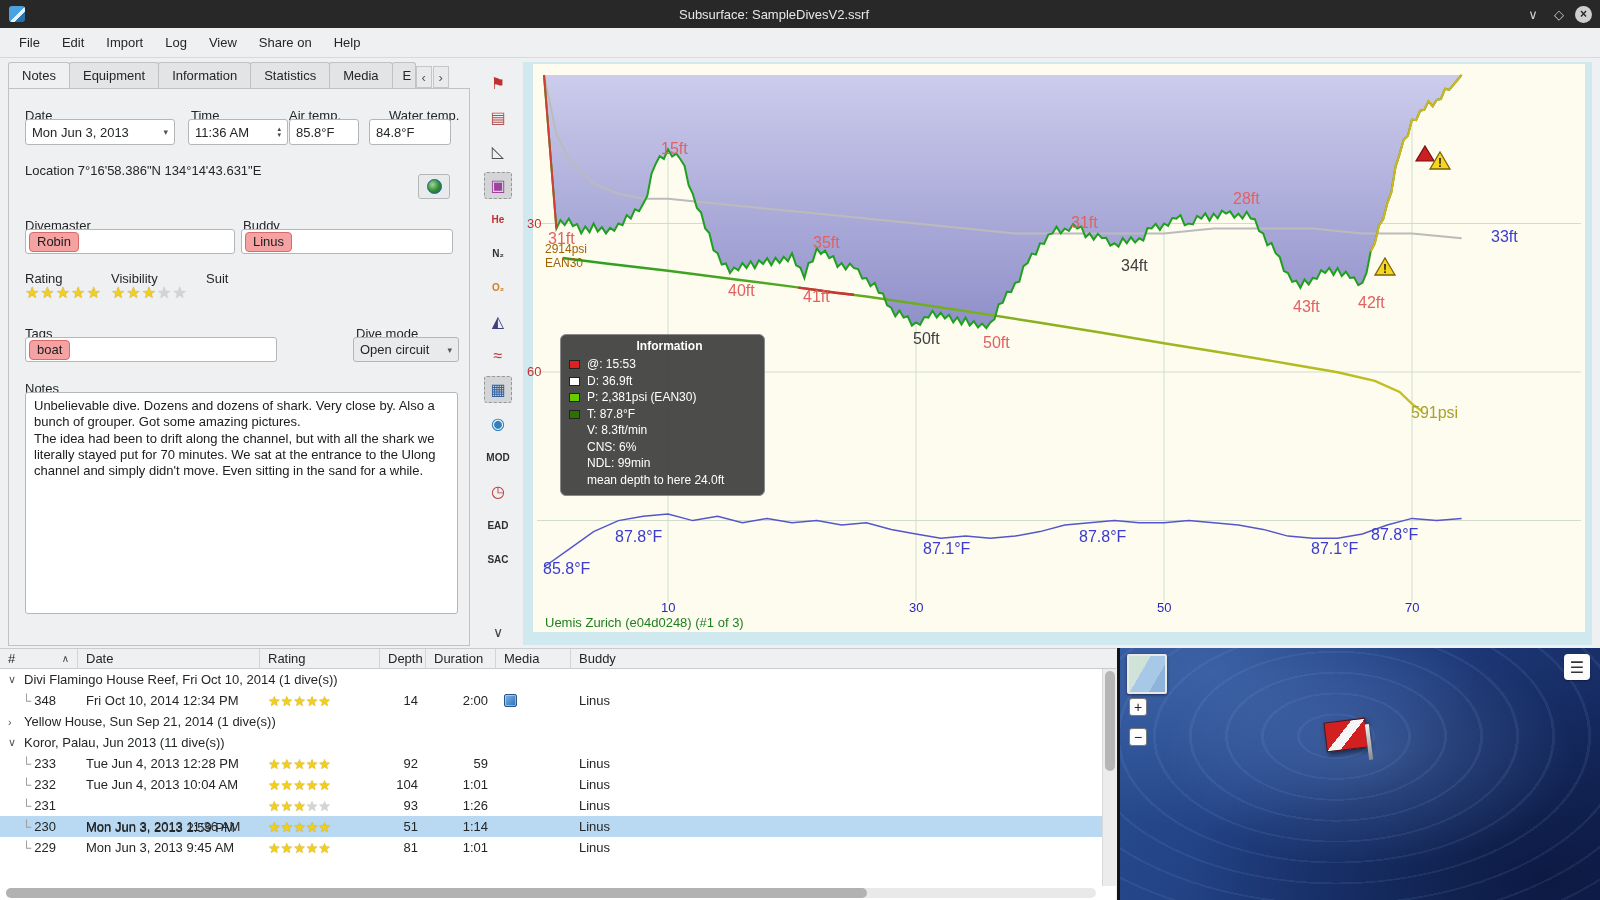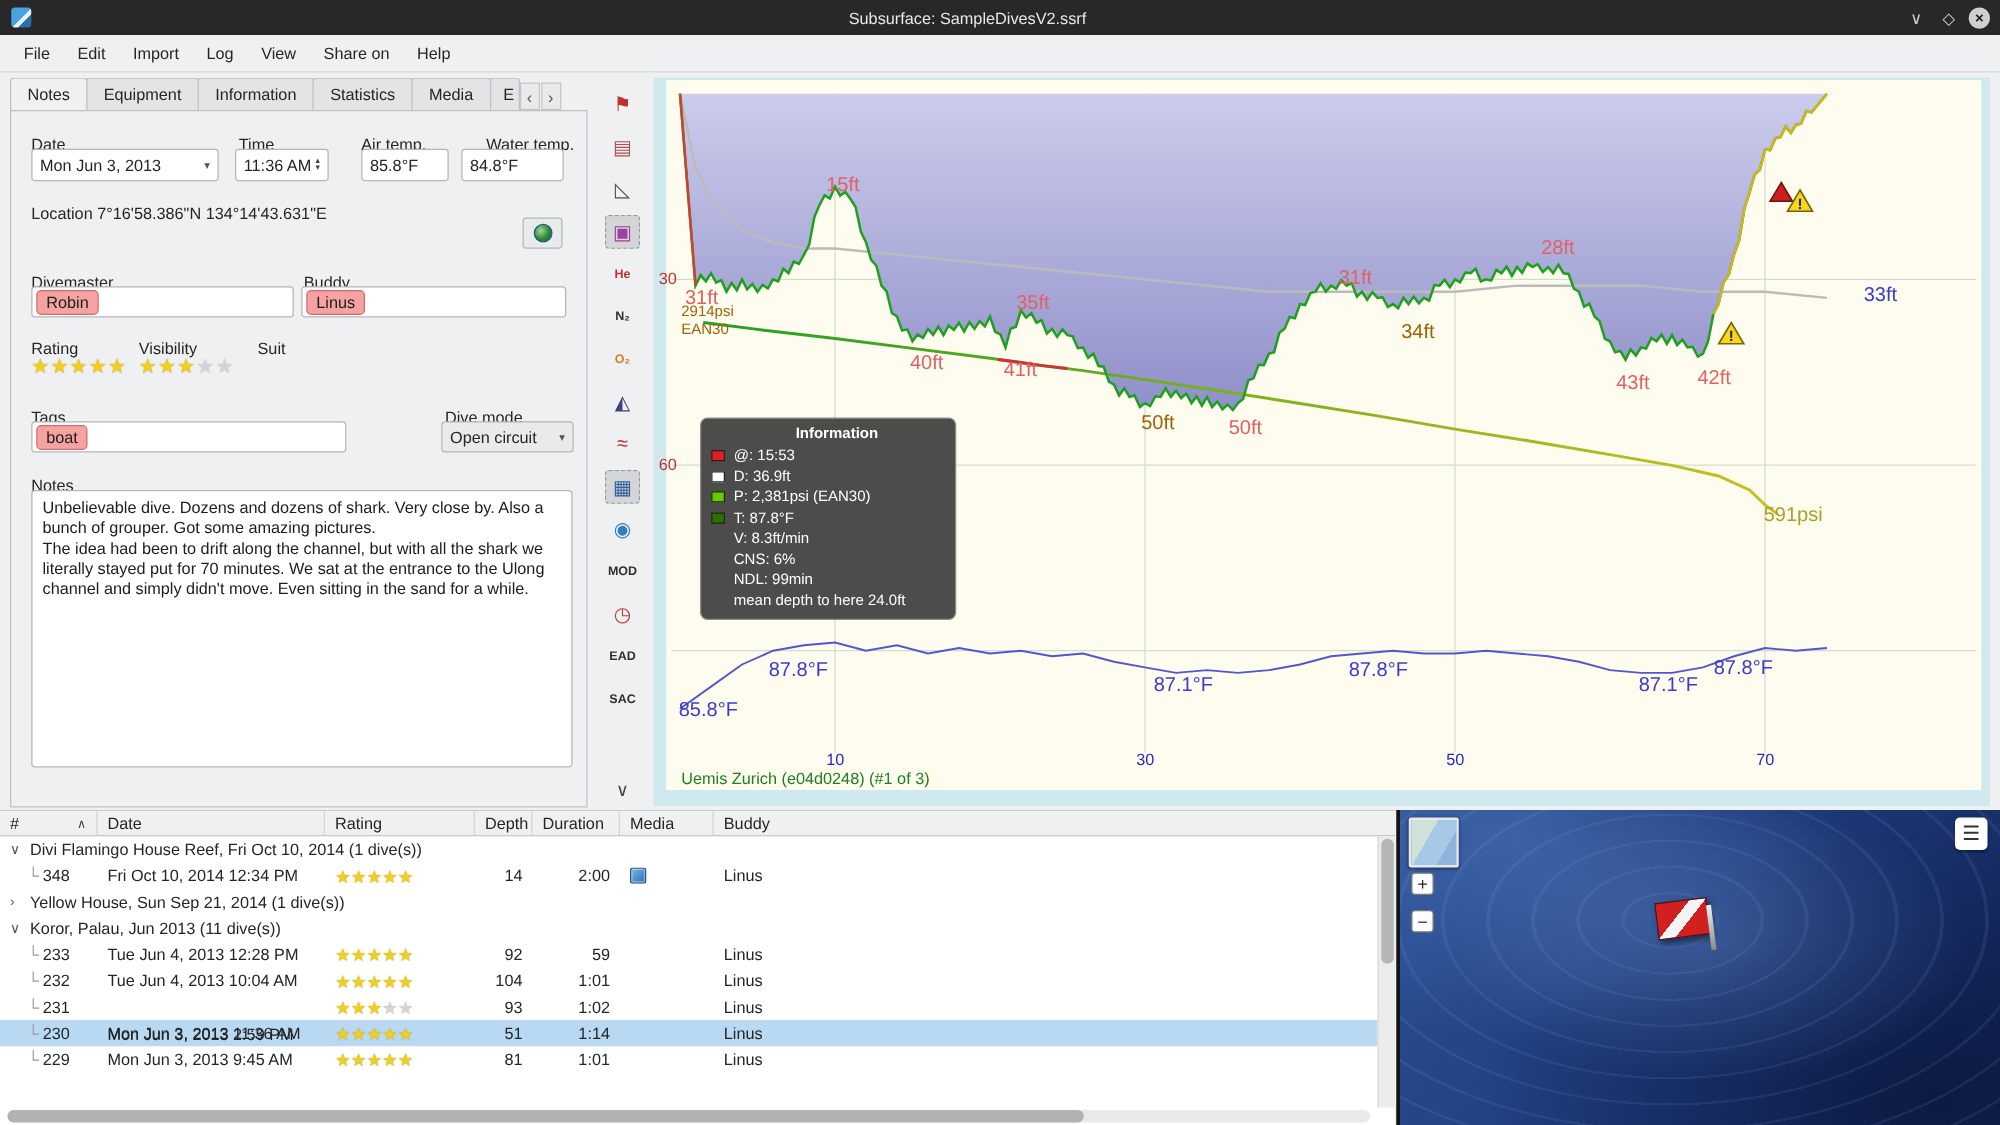--- a/index.html
+++ b/index.html
@@ -49,21 +49,21 @@
     align-items:center;gap:7px;padding-top:8px}
   .pt-btn{width:28px;height:27px;display:flex;align-items:center;justify-content:center;border-radius:3px;font-size:16px}
   .pt-btn.text{font-size:10px;font-weight:bold}
   .pt-btn.selected{background:#d3d5d6;border:1px dashed #96989a}
   .pt-collapse{margin-top:auto;margin-bottom:6px;color:#444;font-size:14px;width:28px;text-align:center}
   
   .chart{position:absolute;left:523px;top:62px;width:1069px;height:583px;background:#cfe9ee;}
   .chart svg{position:absolute;left:0;top:0}
   .ann{position:absolute;font-size:16px;white-space:nowrap}
   .ann-peak{color:#e06262}
-  .ann-dark{color:#a16207}
+  .ann-dark{color:#404040}
   .ann-blue{color:#3b3bd0}
   .ann-olive{color:#a8a22a}
   .start-info{position:absolute;font-size:12px;color:#a16207;line-height:14px}
   .footer-label{position:absolute;left:22px;top:553px;font-size:13px;color:#1f7f1f}
   .infobox{position:absolute;background:rgba(62,62,62,0.93);border:1px solid #8a8a8a;border-radius:6px;color:#fff;
     font-size:12px;padding:4px 12px 7px 26px;z-index:5}
   .infobox .ib-title{text-align:center;font-weight:bold;margin-bottom:3px}
   .infobox .ib-row{line-height:16.5px;white-space:nowrap}
   .ib-chip{position:absolute;left:8px;width:11px;height:9px;border:1px solid #222}
   
@@ -143,21 +143,21 @@
   <div class="panel-body">
     <span class="flabel" style="left:16px;top:19px">Date</span>
     <span class="flabel" style="left:182px;top:19px">Time</span>
     <span class="flabel" style="left:280px;top:19px">Air temp.</span>
     <span class="flabel" style="left:380px;top:19px">Water temp.</span>
 
     <div class="field" style="left:16px;top:30px;width:150px;height:26px">
       <span>Mon Jun 3, 2013</span>
       <span class="combo-arrow">▾</span>
     </div>
-    <div class="field" style="left:179px;top:30px;width:75px;height:26px">
+    <div class="field" style="left:179px;top:30px;width:100px;height:26px">
       <span>11:36 AM</span>
       <span class="spinner">
           <span>▴</span>
           <span>▾</span>
         </span>
     </div>
     <div class="field" style="left:280px;top:30px;width:70px;height:26px">
       <span>85.8°F</span>
     </div>
     <div class="field" style="left:360px;top:30px;width:82px;height:26px">
@@ -409,21 +409,21 @@
         </div>
         <div class="dl-cell" style="width: 182px; margin-top: 43px;">Mon Jun 3, 2013 2:59 PM</div>
         <div class="dl-cell" style="width: 120px;">
           <span class="star on" style="font-size: 14px;">★</span>
           <span class="star on" style="font-size: 14px;">★</span>
           <span class="star on" style="font-size: 14px;">★</span>
           <span class="star off" style="font-size: 14px;">★</span>
           <span class="star off" style="font-size: 14px;">★</span>
         </div>
         <div class="dl-cell right" style="width: 46px;">93</div>
-        <div class="dl-cell right" style="width: 70px;">1:02</div>
+        <div class="dl-cell right" style="width: 70px;">1:26</div>
         <div class="dl-cell" style="width: 75px;"></div>
         <div class="dl-cell" style="flex: 1 1 0%;">Linus</div>
       </div>
       <div class="dl-row selected">
         <div class="dl-cell" style="width: 78px;">
           <span class="tree-glyph">└</span>
           <span>230</span>
         </div>
         <div class="dl-cell" style="width: 182px;">Mon Jun 3, 2013 11:36 AM</div>
         <div class="dl-cell" style="width: 120px;">

